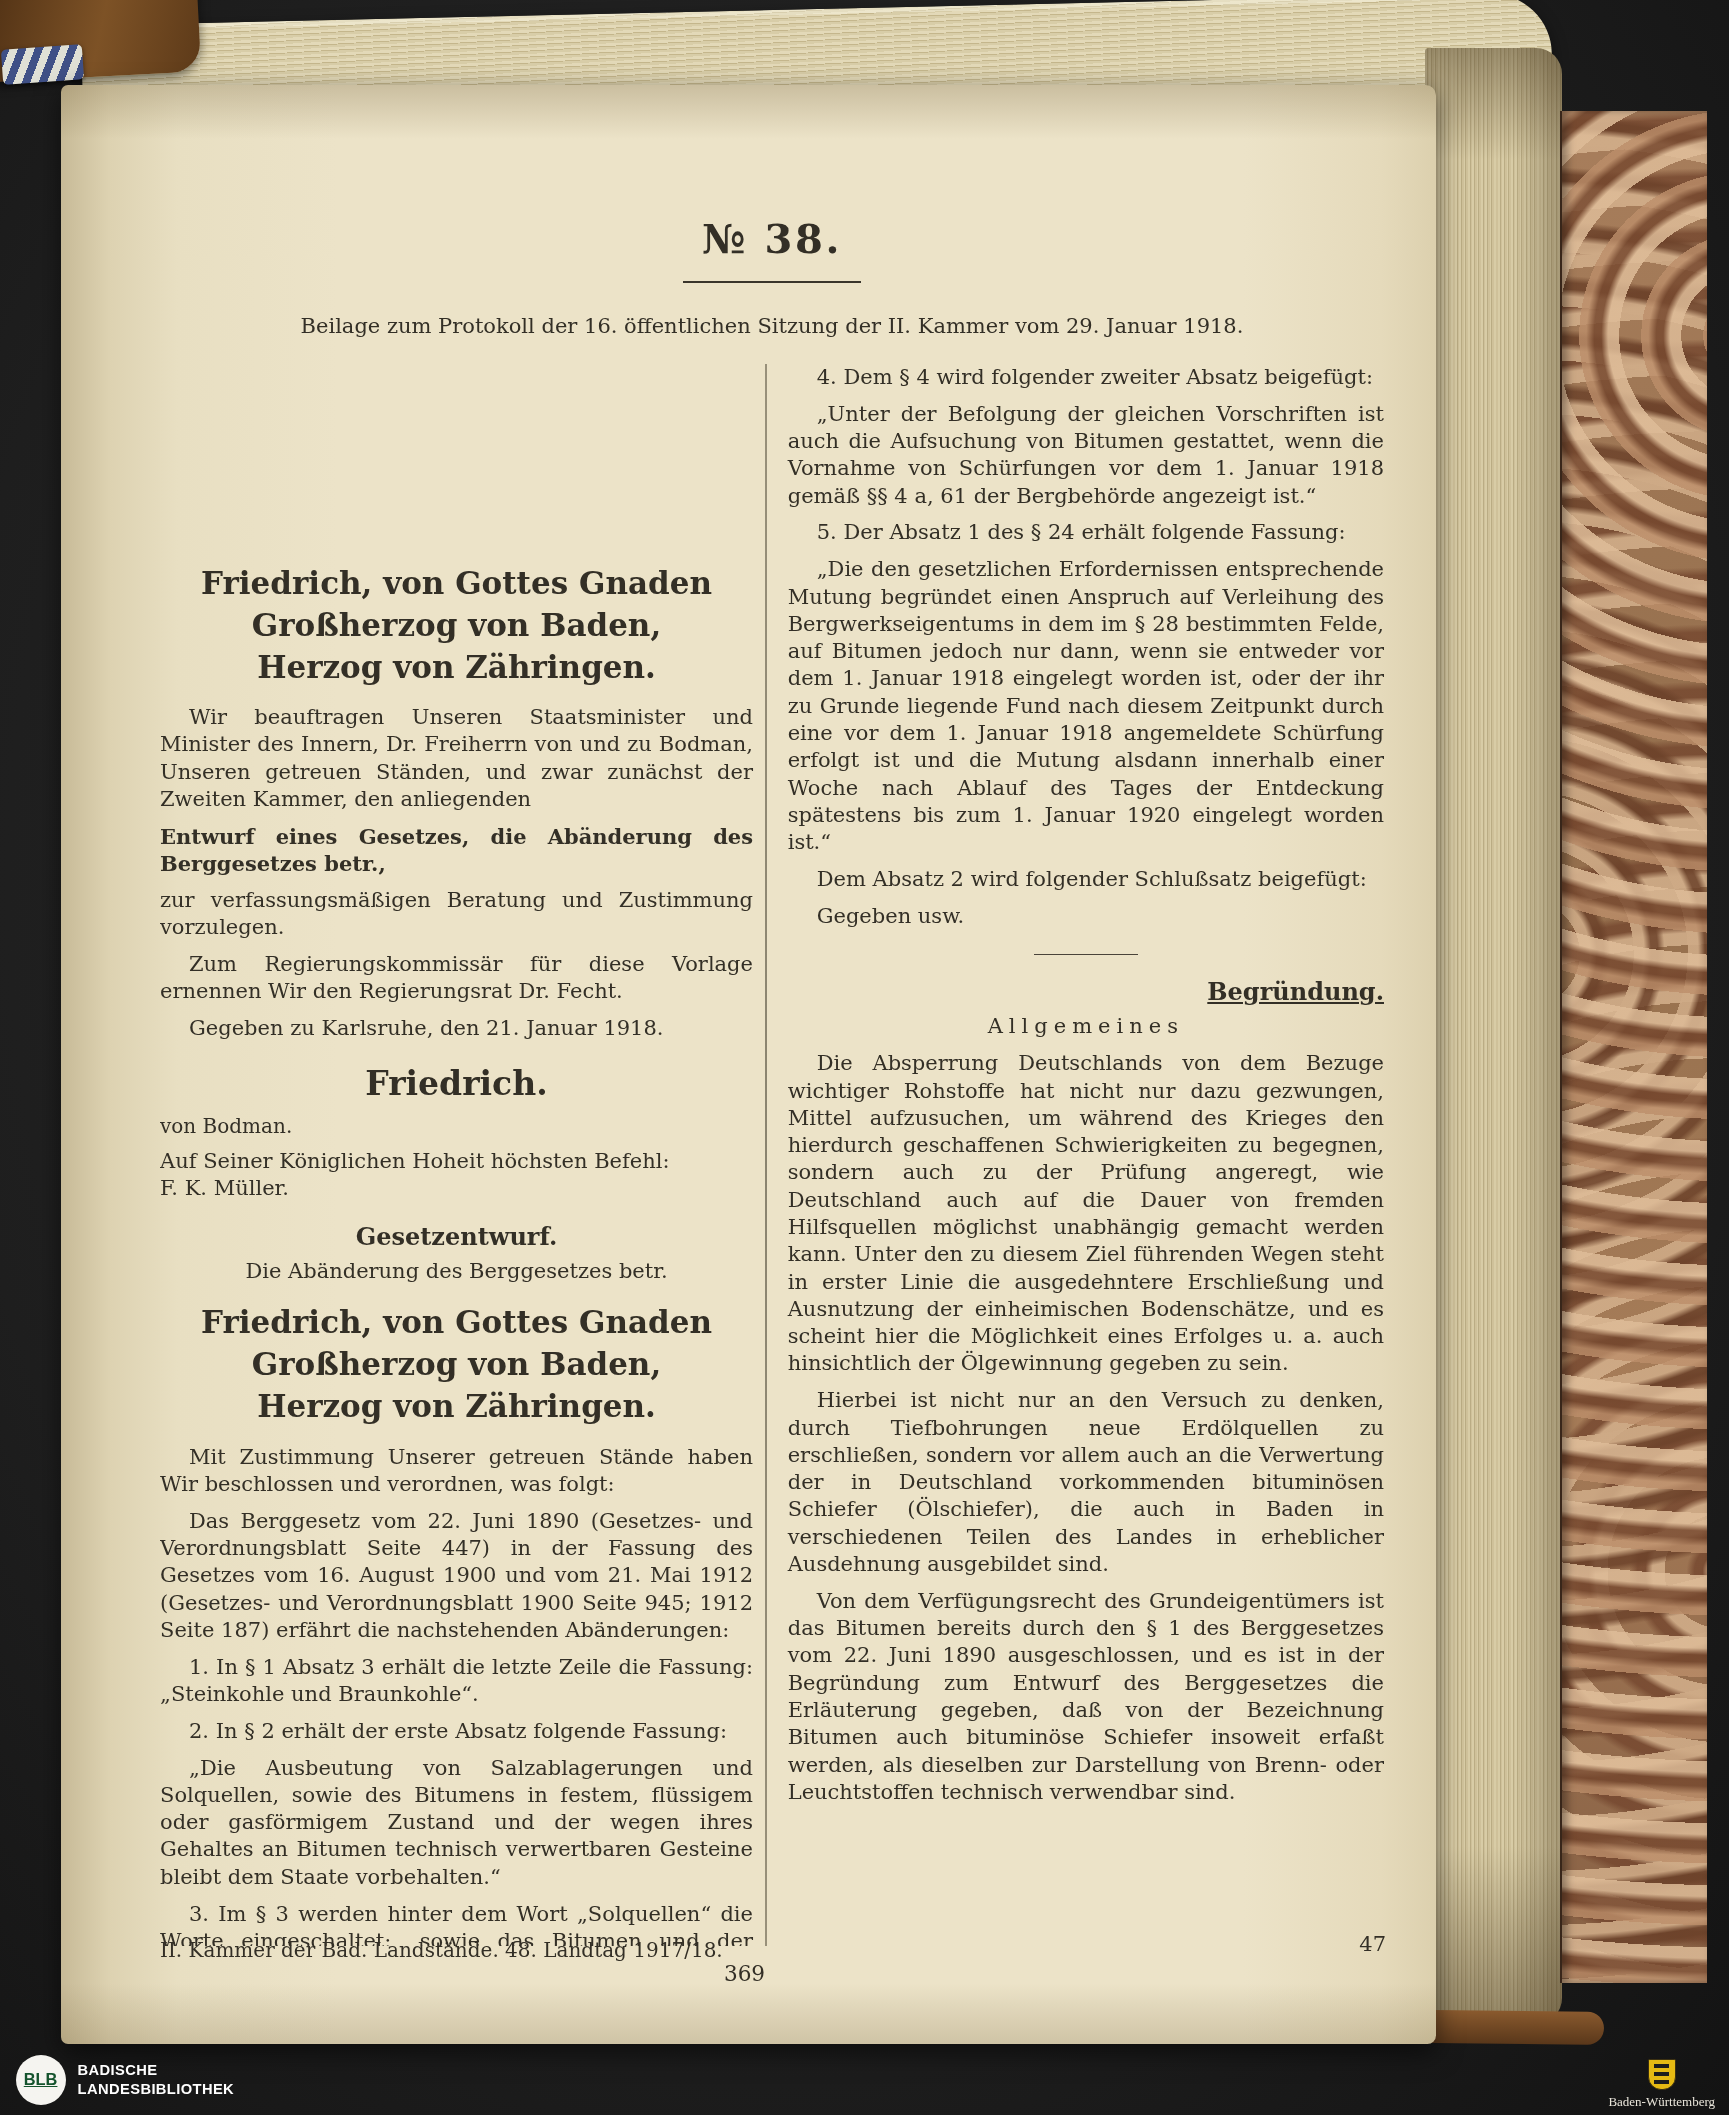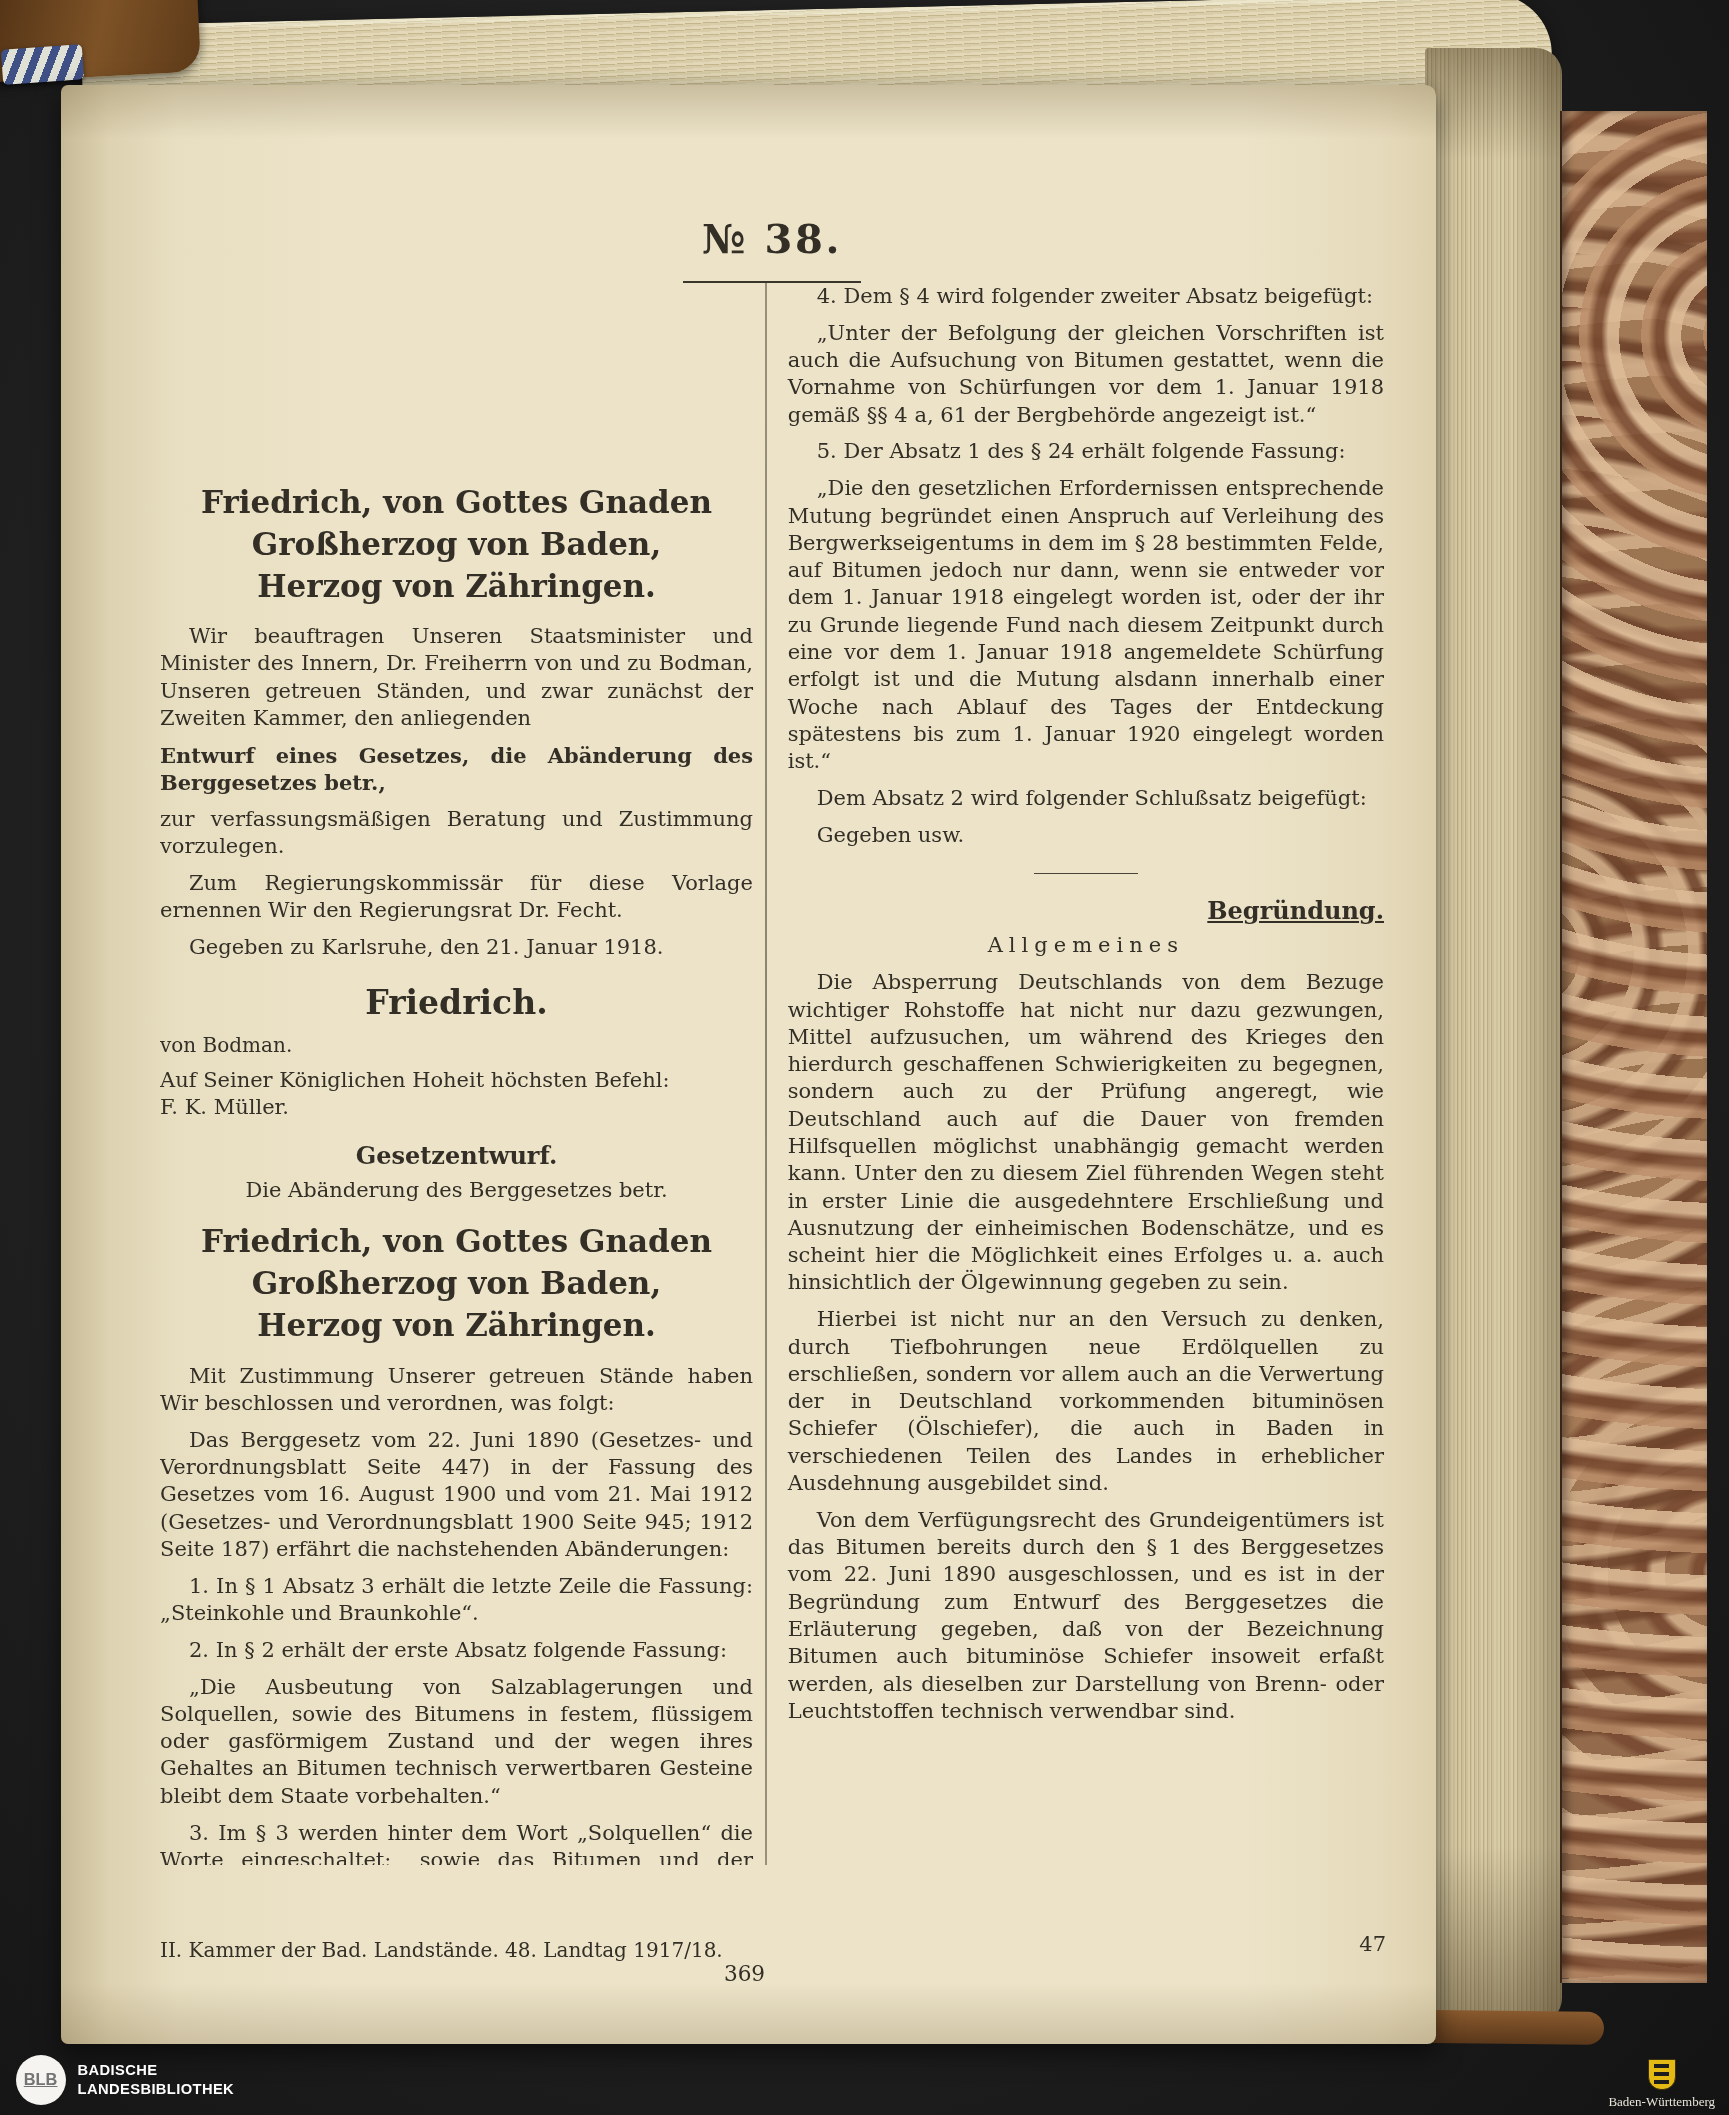--- a/index.html
+++ b/index.html
@@ -97,21 +97,21 @@
   .reason-sub{text-align:center;letter-spacing:6px;margin:0 0 10.4px;text-indent:0;}
   .section-rule{width:104px;height:0;border-top:1.7px solid #4a443a;margin:24px auto 21px;}
   .footer-note{position:absolute;left:99px;bottom:62px;font-size:20px;}
   .page-number{position:absolute;left:0;right:8px;bottom:36px;text-align:center;font-size:21.6px;}
   .sheet-number{position:absolute;right:50px;bottom:67px;font-size:21px;}
   
   .blb-logo{position:absolute;left:15.6px;bottom:10.4px;display:flex;align-items:center;gap:12px;z-index:6;}
   .blb-circle{
     width:50px;height:50px;border-radius:50%;background:#f5f4f0;
     display:flex;align-items:center;justify-content:center;
-    font-family:"Liberation Sans", sans-serif;font-weight:bold;font-size:16.4px;color:#737373;text-decoration:underline;
+    font-family:"Liberation Sans", sans-serif;font-weight:bold;font-size:16.4px;color:#14532d;text-decoration:underline;
   }
   .blb-text{
     color:#ffffff;font-family:"Liberation Sans", sans-serif;font-weight:bold;
     font-size:14.7px;line-height:1.3;letter-spacing:0.4px;
   }
   .bw-logo{position:absolute;right:14px;bottom:5.2px;text-align:center;z-index:6;
     color:#e9e5da;font-family:"Liberation Serif", serif;font-size:13px;}
   .bw-shield{
     width:26px;height:29px;margin:0 auto 3.5px;background:#e5b913;
     border:0.9px solid #3a2f10;border-radius:1.7px 1.7px 13px 13px;
@@ -128,20 +128,21 @@
 <div class="fore-edge"></div>
 <div class="marble"></div>
 <div class="leather-bottom"></div>
 
 <div class="page">
   <div class="page-inner">
 
     <h1 class="issue-heading">
       <span>№ 38.</span>
     </h1>
+    <p class="subtitle">Beilage zum Protokoll der 16. öffentlichen Sitzung der II. Kammer vom 29. Januar 1918.</p>
 
     <div class="cols">
 
       <div class="col-left">
         <p class="royal-heading first-block">Friedrich, von Gottes Gnaden Großherzog von Baden,
 Herzog von Zähringen.</p>
         <p class="t indent">Wir beauftragen Unseren Staatsminister und Minister des Innern, Dr. Freiherrn von und zu Bodman, Unseren getreuen Ständen, und zwar zunächst der Zweiten Kammer, den anliegenden</p>
         <p class="t draft-title">Entwurf eines Gesetzes, die Abänderung des Berggesetzes betr.,</p>
         <p class="t">zur verfassungsmäßigen Beratung und Zustimmung vorzulegen.</p>
         <p class="t indent">Zum Regierungskommissär für diese Vorlage ernennen Wir den Regierungsrat Dr. Fecht.</p>

